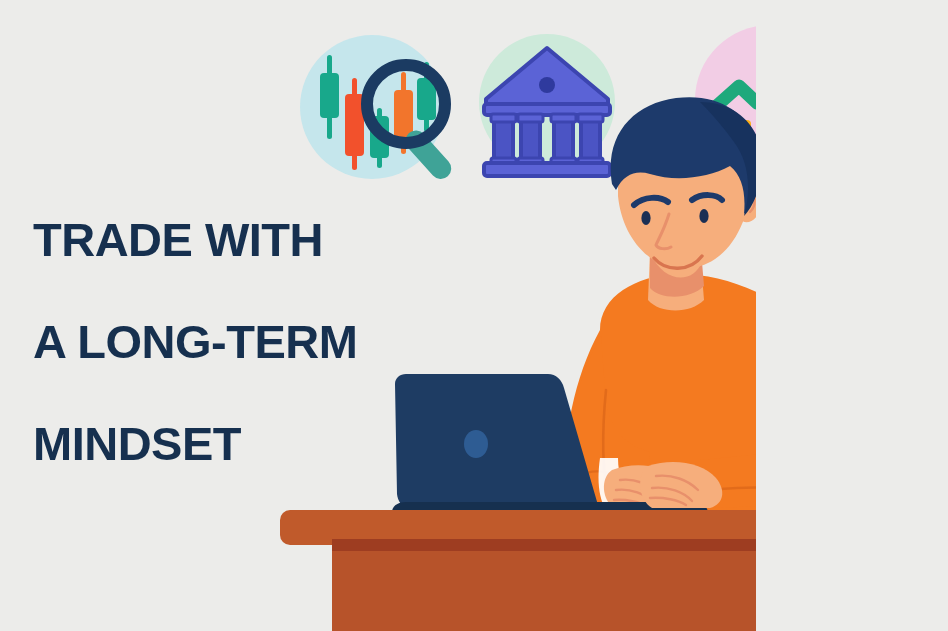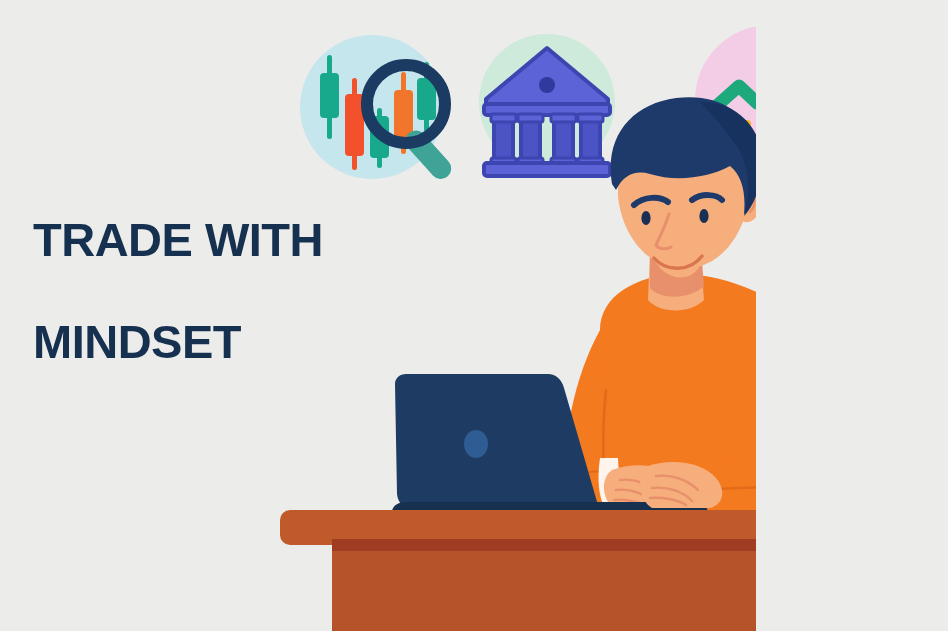--- a/index.html
+++ b/index.html
@@ -237,16 +237,17 @@
     <g>
       <rect x="280" y="510" width="660" height="35" rx="10" fill="#C05A2B"></rect>
       <rect x="332" y="539" width="608" height="14" fill="#9E3D21"></rect>
       <rect x="332" y="551" width="608" height="80" fill="#B7532A"></rect>
     </g>
 
   </svg>
 
   <div id="headline">
     <span class="hl-line">TRADE WITH</span>
+    <span class="hl-line">A LONG-TERM</span>
     <span class="hl-line">MINDSET</span>
   </div>
 
 </div>
 
 </body></html>

